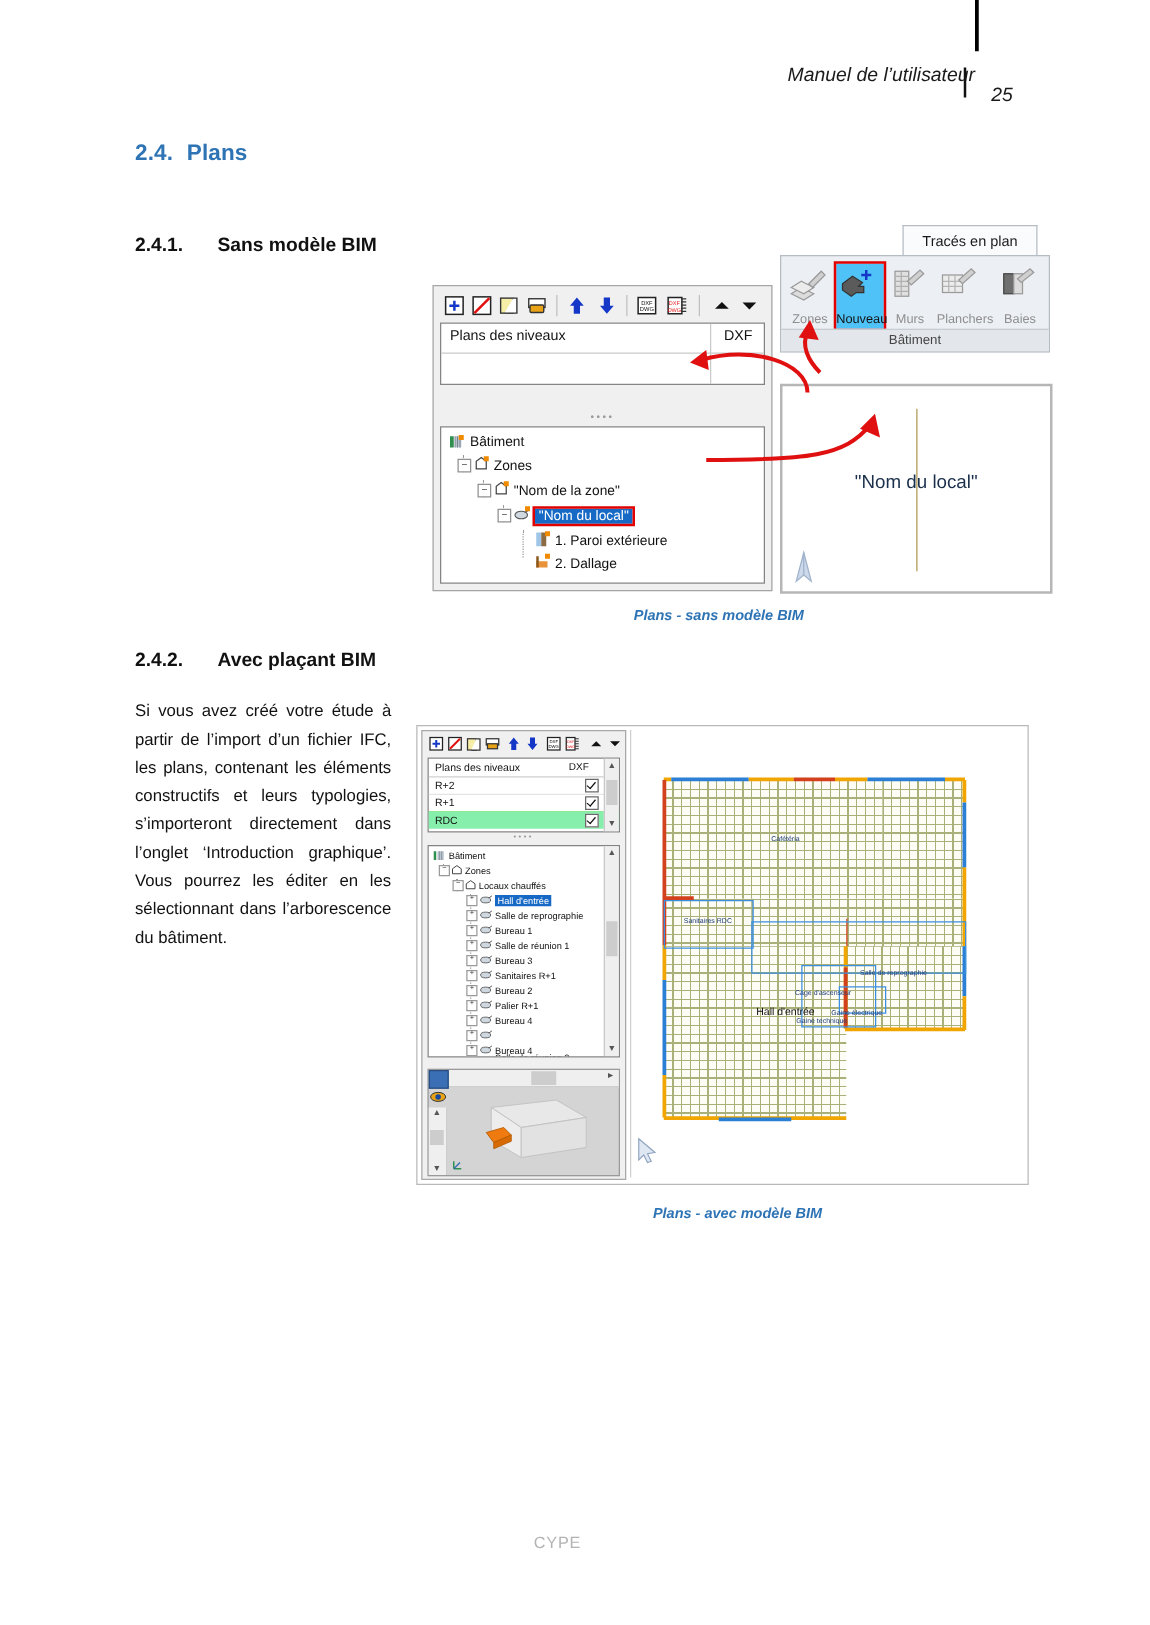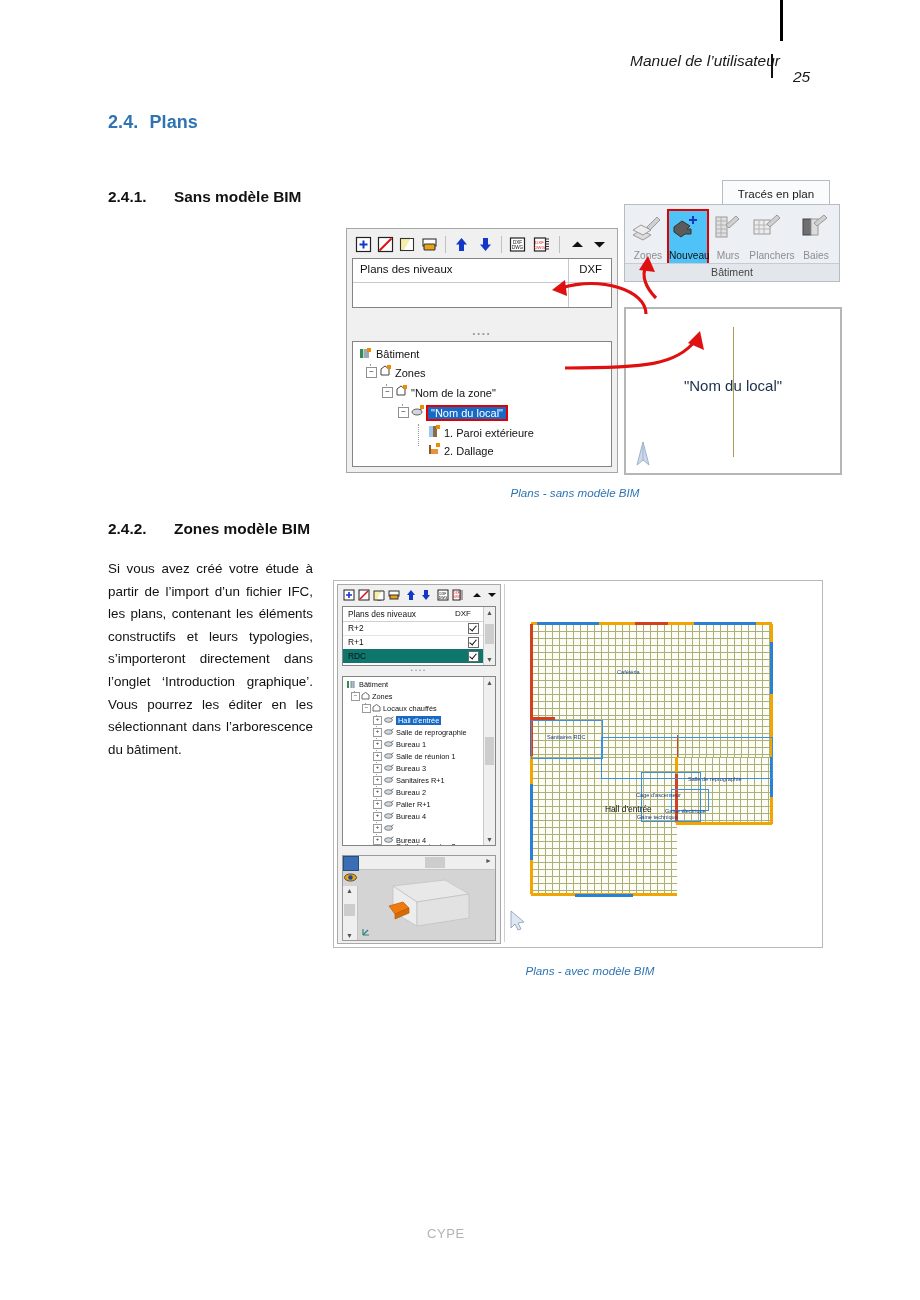--- a/index.html
+++ b/index.html
@@ -55,21 +55,21 @@
     font-size:13.4px;line-height:22.6px;color:#111;
     text-align:justify;
     text-justify:inter-word;
   }
   #para1{top:226px;}
   #para2{top:558px;}
 
   .caption{
     position:absolute;
     font-size:11.6px;font-style:italic;color:#2e74b5;
-    text-align:center;width:300px;
+    text-align:center;width:300px;font-weight:bold;
   }
   #cap1{left:425px;top:486px;}
   #cap2{left:440px;top:964px;}
 
   .footer{
     position:absolute;left:0;top:1226px;width:892px;text-align:center;
     font-size:13px;color:#b3b3b3;letter-spacing:.6px;
   }
 
   
@@ -213,21 +213,21 @@
     <span class="num">2.4.</span><span>Plans</span>
   </div>
 
 
   <div class="h3" id="h3a">
     <span class="num">2.4.1.</span><span>Sans modèle BIM</span>
   </div>
 
 
   <div class="h3" id="h3b">
-    <span class="num">2.4.2.</span><span>Zones modèle BIM</span>
+    <span class="num">2.4.2.</span><span>Avec plaçant BIM</span>
   </div>
 
   <div class="para" id="para2">Si vous avez créé votre étude à partir de l’import d’un fichier IFC, les plans, contenant les éléments constructifs et leurs typologies, s’importeront directement dans l’onglet ‘Introduction graphique’. Vous pourrez les éditer en les sélectionnant dans l’arborescence du bâtiment.</div>
 
   <div class="caption" id="cap1">Plans - sans modèle BIM</div>
   <div class="caption" id="cap2">Plans - avec modèle BIM</div>
 
   <div class="footer">CYPE</div>
 
   <div id="fig1">
@@ -539,21 +539,21 @@
           <span class="d">DXF</span>
         </div>
         <div class="f2row" style="top:14px;border-bottom:1px solid #e4e4e4;">
           <span class="l">R+2</span>
           <span class="f2chk"></span>
         </div>
         <div class="f2row" style="top:28px;border-bottom:1px solid #84cc16;">
           <span class="l">R+1</span>
           <span class="f2chk"></span>
         </div>
-        <div class="f2row" style="top:42px;background:#0f766e;">
+        <div class="f2row" style="top:42px;background:#86efac;">
           <span class="l">RDC</span>
           <span class="f2chk"></span>
         </div>
         <div class="f2sb">
           <span class="ar" style="top:0;">▲</span>
           <span class="thumb"></span>
           <span class="ar" style="bottom:0;">▼</span>
         </div>
       </div>
 

